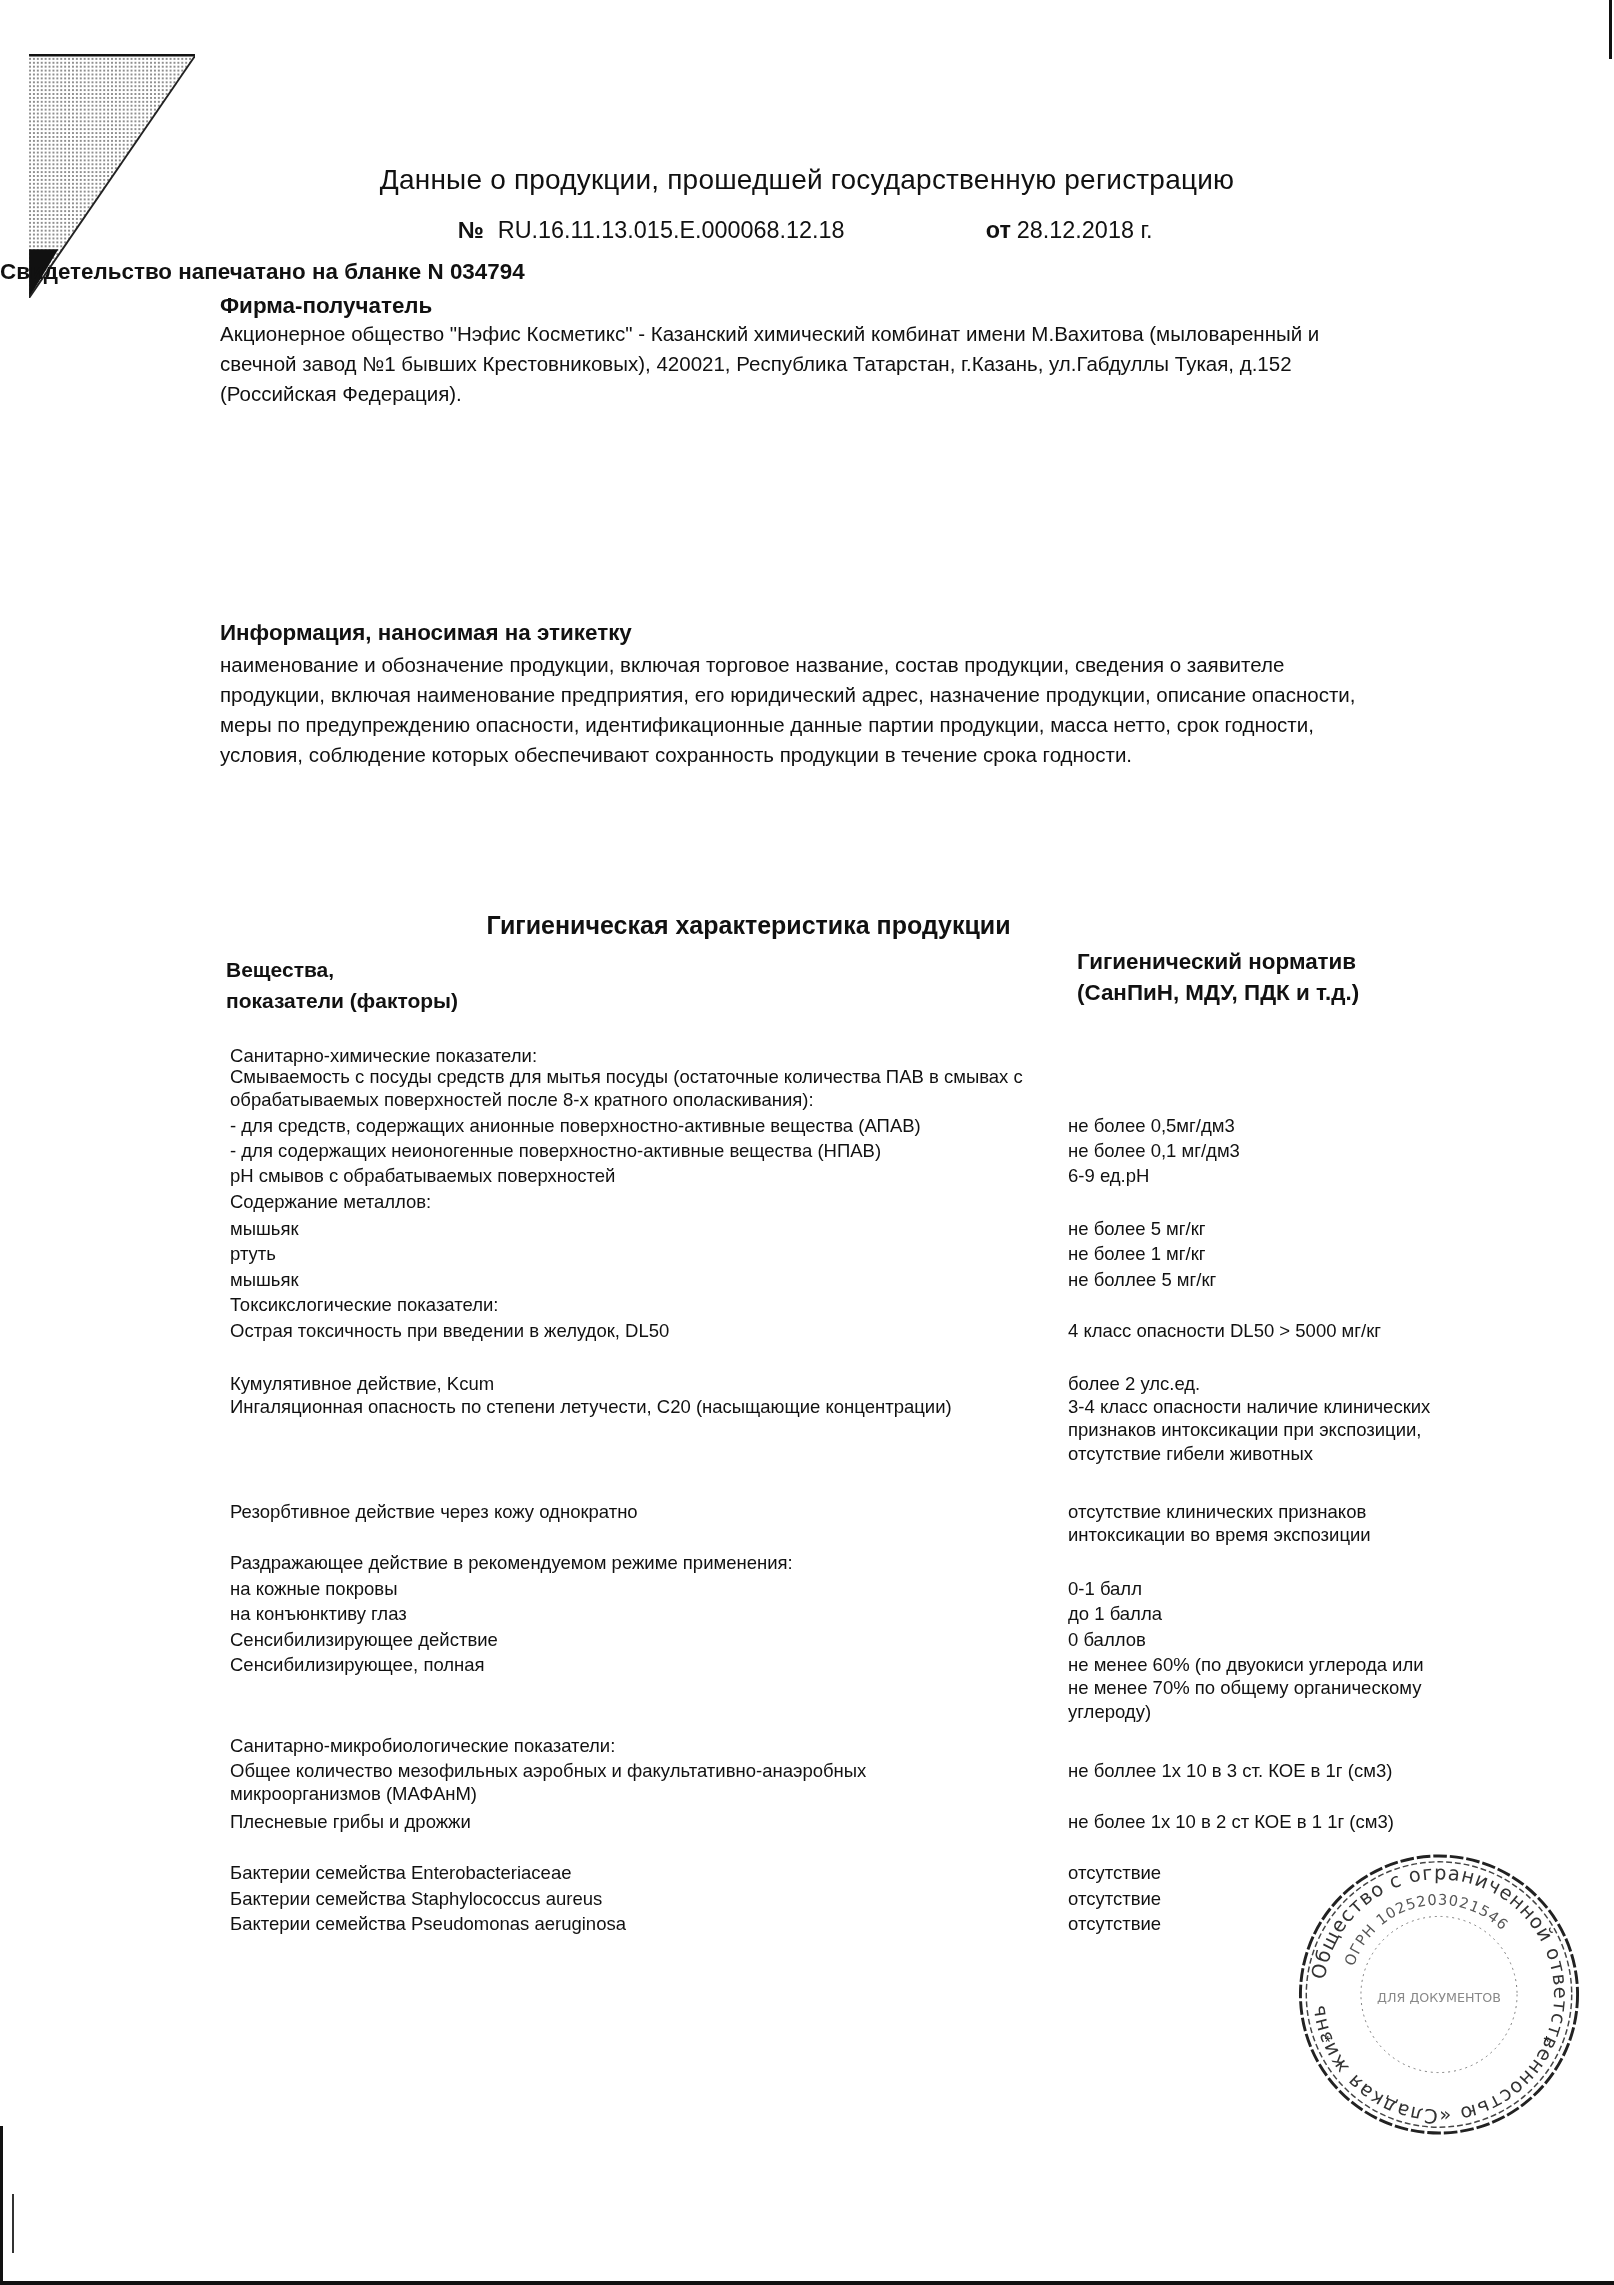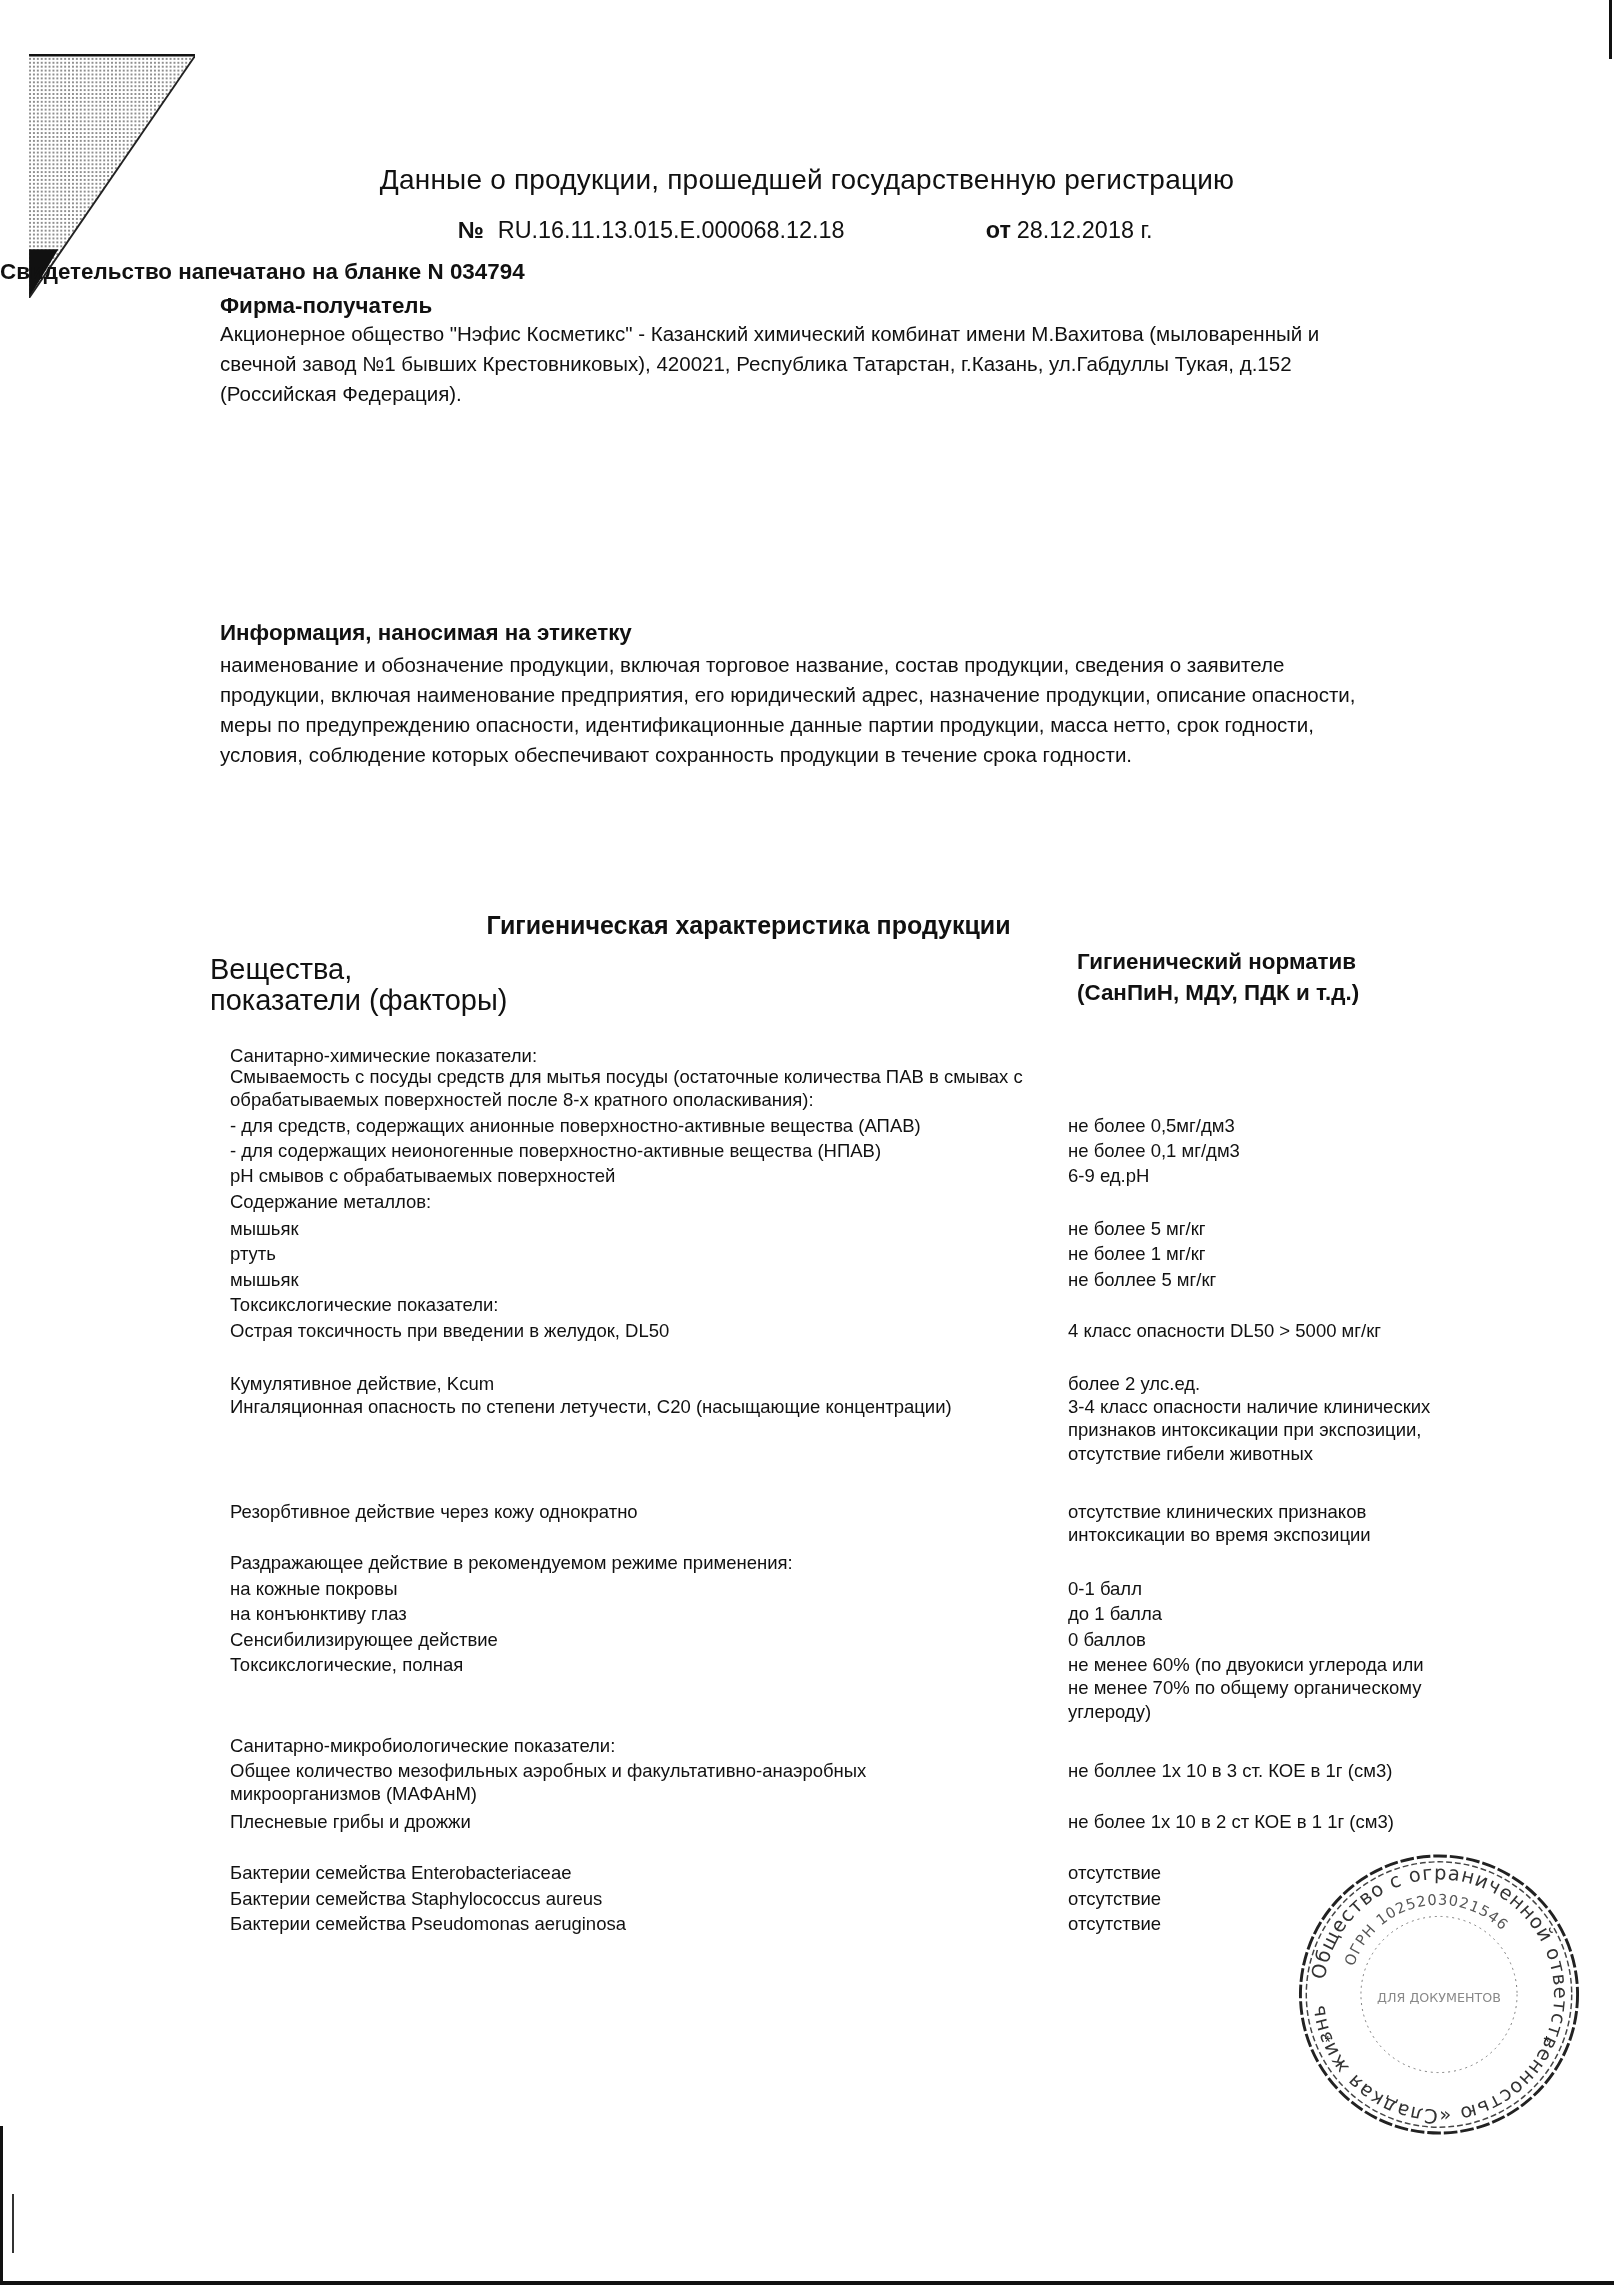--- a/index.html
+++ b/index.html
@@ -18,21 +18,21 @@
   .regline .num { display:inline-block; width:488px; }
   .regline .ot { font-weight:bold; margin-right:5.9px; }
   .blank { position:absolute; left:0; width:1614px; top:259px; text-align:left;
            font-size:22.4px; font-weight:bold; }
 
   .sec-head { position:absolute; left:220px; font-size:22.4px; font-weight:bold; }
   .para { position:absolute; left:220px; width:1229px; font-size:20.5px; line-height:30px; }
 
   .hyg-title { position:absolute; left:0; width:1497px; top:911px; text-align:center;
                font-size:25px; font-weight:bold; }
-  .col-head-l { position:absolute; left:210px; top:954px; font-size:29px; font-weight:normal; line-height:31px; }
+  .col-head-l { position:absolute; left:226px; top:954px; font-size:21px; font-weight:bold; line-height:31px; }
   .col-head-r { position:absolute; left:1077px; top:946px; font-size:22.4px; font-weight:bold; line-height:31px; }
 
   .row { position:absolute; left:0; width:1614px; font-size:18.5px; line-height:23.4px; }
   .row .l { position:absolute; left:230px; width:819px; }
   .row .r { position:absolute; left:1068px; width:371px; line-height:23.4px; }
 
   .stamp { position:absolute; left:1278px; top:1848px; width:322px; height:293px; }
 </style>
 </head>
 <body>
@@ -150,21 +150,21 @@
   </div>
 <div class="row" style="top:1602px;">
     <div class="l">на конъюнктиву глаз</div>
     <div class="r">до 1 балла</div>
   </div>
 <div class="row" style="top:1628px;">
     <div class="l">Сенсибилизирующее действие</div>
     <div class="r">0 баллов</div>
   </div>
 <div class="row" style="top:1653px;">
-    <div class="l">Токсикслогические, полная</div>
+    <div class="l">Сенсибилизирующее, полная</div>
     <div class="r">не менее 60% (по двуокиси углерода или не менее 70% по общему органическому углероду)</div>
   </div>
 <div class="row" style="top:1734px;">
     <div class="l">Санитарно-микробиологические показатели:</div>
     <div class="r"></div>
   </div>
 <div class="row" style="top:1759px;">
     <div class="l" style="width:761px;">Общее количество мезофильных аэробных и факультативно-анаэробных микроорганизмов (МАФАнМ)</div>
     <div class="r" style="width:351px;">не боллее 1х 10 в 3 ст. КОЕ в 1г (см3)</div>
   </div>

